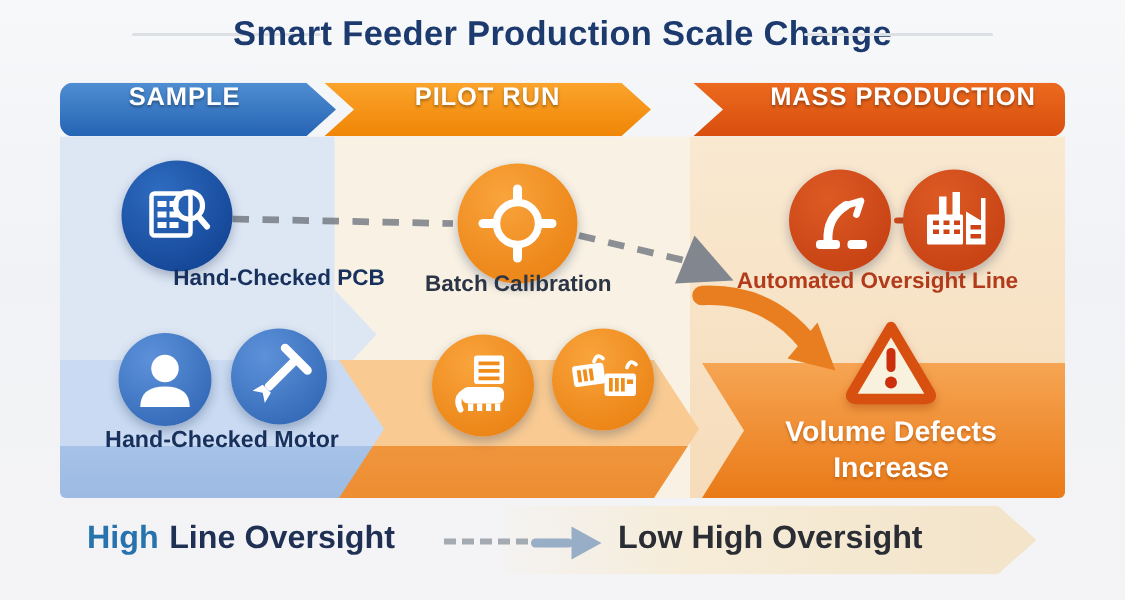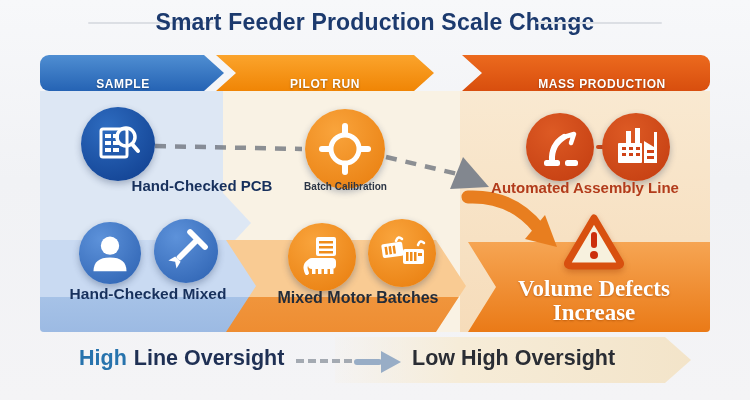--- a/index.html
+++ b/index.html
@@ -8,22 +8,22 @@
           background:linear-gradient(180deg,#f7f8fa 0%,#f1f2f5 45%,#f4f4f6 100%);}
   
   .title{position:absolute;top:9px;left:0;width:750px;text-align:center;
          font-size:23px;font-weight:bold;color:#1c3a6e;letter-spacing:.2px;}
   .title-line{position:absolute;top:22px;height:2px;background:#dcdfe4;border-radius:1px;}
   .title-line.left{left:88px;width:126px;}
   .title-line.right{left:536px;width:126px;}
   
   .banner-row{position:absolute;left:40px;top:55px;width:670px;height:36px;
               border-radius:9px;overflow:hidden;}
-  .seg{position:absolute;top:0;height:36px;display:flex;align-items:flex-end;justify-content:center;
-       color:#fff;font-size:12px;font-weight:bold;letter-spacing:.6px;
+  .seg{position:absolute;top:0;height:36px;display:flex;align-items:flex-start;justify-content:center;
+       color:#fff;font-size:17px;font-weight:bold;letter-spacing:.6px;
        text-shadow:0 1px 2px rgba(0,0,0,.35);}
   .seg.sample{left:0;width:166px;background:linear-gradient(180deg,#4f8ed2,#2563b4);
        clip-path:polygon(0 0,calc(100% - 20px) 0,100% 50%,calc(100% - 20px) 100%,0 100%);
        padding-right:18px;}
   .seg.pilot{left:176px;width:218px;background:linear-gradient(180deg,#fba42c,#f08505);
        clip-path:polygon(0 0,calc(100% - 20px) 0,100% 50%,calc(100% - 20px) 100%,0 100%,20px 50%);}
   .seg.mass{left:422px;width:248px;background:linear-gradient(180deg,#ec6a1e,#d84e0e);
        clip-path:polygon(0 0,100% 0,100% 100%,0 100%,20px 50%);padding-left:16px;}
   
   .content{position:absolute;left:40px;top:91px;width:670px;height:241px;overflow:hidden;
@@ -47,32 +47,32 @@
   .connector-svg{position:absolute;left:0;top:0;width:670px;height:241px;z-index:5;pointer-events:none;}
   
   .circ{position:absolute;border-radius:50%;z-index:10;display:flex;align-items:center;justify-content:center;
         box-shadow:0 3px 7px rgba(20,40,80,.3);}
   .circ.darkblue{background:radial-gradient(circle at 35% 28%,#2e6cc0,#0e3c8c);}
   .circ.blue{background:radial-gradient(circle at 35% 28%,#5d92da,#2b60b0);}
   .circ.orange{background:radial-gradient(circle at 38% 28%,#f9a43c,#e87c0c);}
   .circ.redorange{background:radial-gradient(circle at 38% 28%,#dd5a24,#c23c10);}
   .lbl{position:absolute;z-index:10;text-align:center;font-weight:bold;}
   .lbl.navy{color:#17305c;font-size:15px;}
-  .lbl.slate{color:#2b3545;font-size:10px;}
+  .lbl.slate{color:#2b3545;font-size:15px;}
   .lbl.red{color:#b23b1b;font-size:15px;}
   .lbl.dark{color:#222c3a;font-size:16px;}
-  .lbl.white{color:#fff;font-size:23px;line-height:24px;text-shadow:0 1px 2px rgba(160,70,0,.55);font-family:Liberation Serif, serif;}
+  .lbl.white{color:#fff;font-size:19px;line-height:24px;text-shadow:0 1px 2px rgba(160,70,0,.55);}
   .mini-dash{position:absolute;left:556px;top:54px;width:9px;height:4px;background:#cf4a1a;border-radius:2px;z-index:10;}
   .warn{position:absolute;left:522px;top:121px;z-index:11;filter:drop-shadow(0 3px 3px rgba(150,50,0,.35));}
   
   .footer-arrow-bg{position:absolute;left:335px;top:337px;width:356px;height:46px;z-index:1;
        background:linear-gradient(90deg,rgba(247,238,222,.15),#f6ecd8 35%,#f3e4c9);
        clip-path:polygon(0 0,calc(100% - 26px) 0,100% 50%,calc(100% - 26px) 100%,0 100%);}
   .footer-text{position:absolute;top:346px;z-index:4;font-size:21.5px;font-weight:bold;white-space:nowrap;}
-  .footer-text .high{color:#2773ad;margin-left:21px;}
+  .footer-text .high{color:#2773ad;}
   .footer-text .rest{color:#1f3054;margin-left:7px;}
   .footer-text.low{color:#2a2d34;}
   .footer-dashes{position:absolute;left:296px;top:359px;width:56px;height:0;z-index:4;
        border-top:4.5px dashed #a4aab2;}
   .footer-head{position:absolute;left:354px;top:351px;z-index:4;}
 </style>
 </head>
 <body>
 
 <div class="canvas">
@@ -118,21 +118,21 @@
         <rect x="13" y="16" width="6" height="4" fill="#fff"></rect>
           <rect x="21" y="16" width="6" height="4" fill="#fff"></rect>
         <rect x="13" y="23" width="6" height="4" fill="#fff"></rect>
           <rect x="21" y="23" width="6" height="4" fill="#fff"></rect>
         <rect x="13" y="30" width="6" height="4" fill="#fff"></rect>
           <rect x="21" y="30" width="6" height="4" fill="#fff"></rect>
         <circle cx="34" cy="19" r="9" fill="none" stroke="#fff" stroke-width="3.5"></circle>
         <line x1="40" y1="26" x2="46" y2="33" stroke="#fff" stroke-width="4" stroke-linecap="round"></line>
       </svg>
     </div>
-    <div class="lbl navy" style="left:16px;top:86px;width:212px;padding-left:40px;">Hand-Checked PCB</div>
+    <div class="lbl navy" style="left:0;top:86px;width:212px;padding-left:40px;">Hand-Checked PCB</div>
 
     <div class="circ orange" style="left:265px;top:18px;width:80px;height:80px;">
       <svg width="58" height="58" viewBox="0 0 58 58">
         <circle cx="29" cy="29" r="14" fill="none" stroke="#fff" stroke-width="5"></circle>
         <rect x="26" y="3" width="6" height="13" rx="3" fill="#fff"></rect>
         <rect x="26" y="42" width="6" height="13" rx="3" fill="#fff"></rect>
         <rect x="3" y="26" width="13" height="6" rx="3" fill="#fff"></rect>
         <rect x="42" y="26" width="13" height="6" rx="3" fill="#fff"></rect>
       </svg>
     </div>
@@ -156,38 +156,38 @@
           <rect x="17" y="24" width="4" height="3" fill="#cf4216"></rect>
           <rect x="24" y="24" width="4" height="3" fill="#cf4216"></rect>
         <rect x="10" y="30" width="4" height="3" fill="#cf4216"></rect>
           <rect x="17" y="30" width="4" height="3" fill="#cf4216"></rect>
           <rect x="24" y="30" width="4" height="3" fill="#cf4216"></rect>
         <path d="M32,40 L32,18 L42,24 L42,9 L45,9 L45,40 Z" fill="#fff"></path>
         <rect x="35" y="27" width="7" height="3" fill="#cf4216"></rect>
           <rect x="35" y="33" width="7" height="3" fill="#cf4216"></rect>
       </svg>
     </div>
-    <div class="lbl red" style="left:420px;top:88px;width:250px;">Automated Assembly Line</div>
+    <div class="lbl red" style="left:420px;top:88px;width:250px;">Automated Oversight Line</div>
 
     <div class="circ blue" style="left:39px;top:131px;width:62px;height:62px;">
       <svg width="44" height="44" viewBox="0 0 48 48">
         <circle cx="24" cy="16" r="10" fill="#fff"></circle>
         <path d="M6,44 Q6,29 24,29 Q42,29 42,44 Z" fill="#fff"></path>
       </svg>
     </div>
     <div class="circ blue" style="left:114px;top:128px;width:64px;height:64px;">
       <svg width="46" height="46" viewBox="0 0 48 48">
         <g transform="rotate(45 24 24)">
           <rect x="21" y="8" width="6" height="28" rx="2" fill="#fff"></rect>
           <rect x="10" y="4" width="28" height="6" rx="3" fill="#fff"></rect>
           <path d="M20,36 L18,44 L24,40 L30,44 L28,36 Z" fill="#fff"></path>
         </g>
       </svg>
     </div>
-    <div class="lbl navy" style="left:0;top:194px;width:216px;font-size:15.5px;">Hand-Checked Mixed</div>
+    <div class="lbl navy" style="left:0;top:194px;width:216px;font-size:15.5px;">Hand-Checked Motor</div>
 
     <div class="circ orange" style="left:248px;top:132px;width:68px;height:68px;">
       <svg width="48" height="48" viewBox="0 0 48 48">
         <rect x="18" y="4" width="20" height="19" rx="2" fill="#fff"></rect>
         <rect x="21" y="8" width="14" height="2.5" fill="#ef8c1a"></rect>
           <rect x="21" y="13" width="14" height="2.5" fill="#ef8c1a"></rect>
           <rect x="21" y="18" width="14" height="2.5" fill="#ef8c1a"></rect>
         <rect x="10" y="25" width="28" height="11" rx="4" fill="#fff"></rect>
         <path d="M12,28 q-7,4 -3,12" stroke="#fff" stroke-width="4" fill="none" stroke-linecap="round"></path>
         <rect x="14" y="36" width="3.5" height="5" fill="#fff"></rect>
@@ -204,21 +204,20 @@
         <rect x="7" y="17" width="2.5" height="8" fill="#ef8c1a" transform="rotate(-8 14 21)"></rect>
         <rect x="11" y="17" width="2.5" height="8" fill="#ef8c1a" transform="rotate(-8 14 21)"></rect>
         <rect x="15" y="17" width="2.5" height="8" fill="#ef8c1a" transform="rotate(-8 14 21)"></rect>
         <rect x="25" y="20" width="21" height="15" rx="2" fill="#fff"></rect>
         <rect x="28" y="23" width="2.5" height="9" fill="#ef8c1a"></rect>
           <rect x="32" y="23" width="2.5" height="9" fill="#ef8c1a"></rect>
           <rect x="36" y="23" width="2.5" height="9" fill="#ef8c1a"></rect>
         <rect x="40" y="24" width="4" height="3" fill="#ef8c1a"></rect>
       </svg>
     </div>
-    <div class="lbl dark" style="left:190px;top:198px;width:256px;">Mixed Motor Batches</div>
 
     <div class="warn">
       <svg width="64" height="58" viewBox="0 0 64 58">
         <path d="M32,6 L58,50 Q60,54 54,54 L10,54 Q4,54 6,50 Z" fill="#f7f1de" stroke="#d8500f" stroke-width="7" stroke-linejoin="round"></path>
         <rect x="29" y="20" width="6" height="16" rx="3" fill="#cc2f0c"></rect>
         <circle cx="32" cy="43" r="4" fill="#cc2f0c"></circle>
       </svg>
     </div>
     <div class="lbl white" style="left:448px;top:186px;width:212px;">Volume Defects Increase</div>
   </div>

